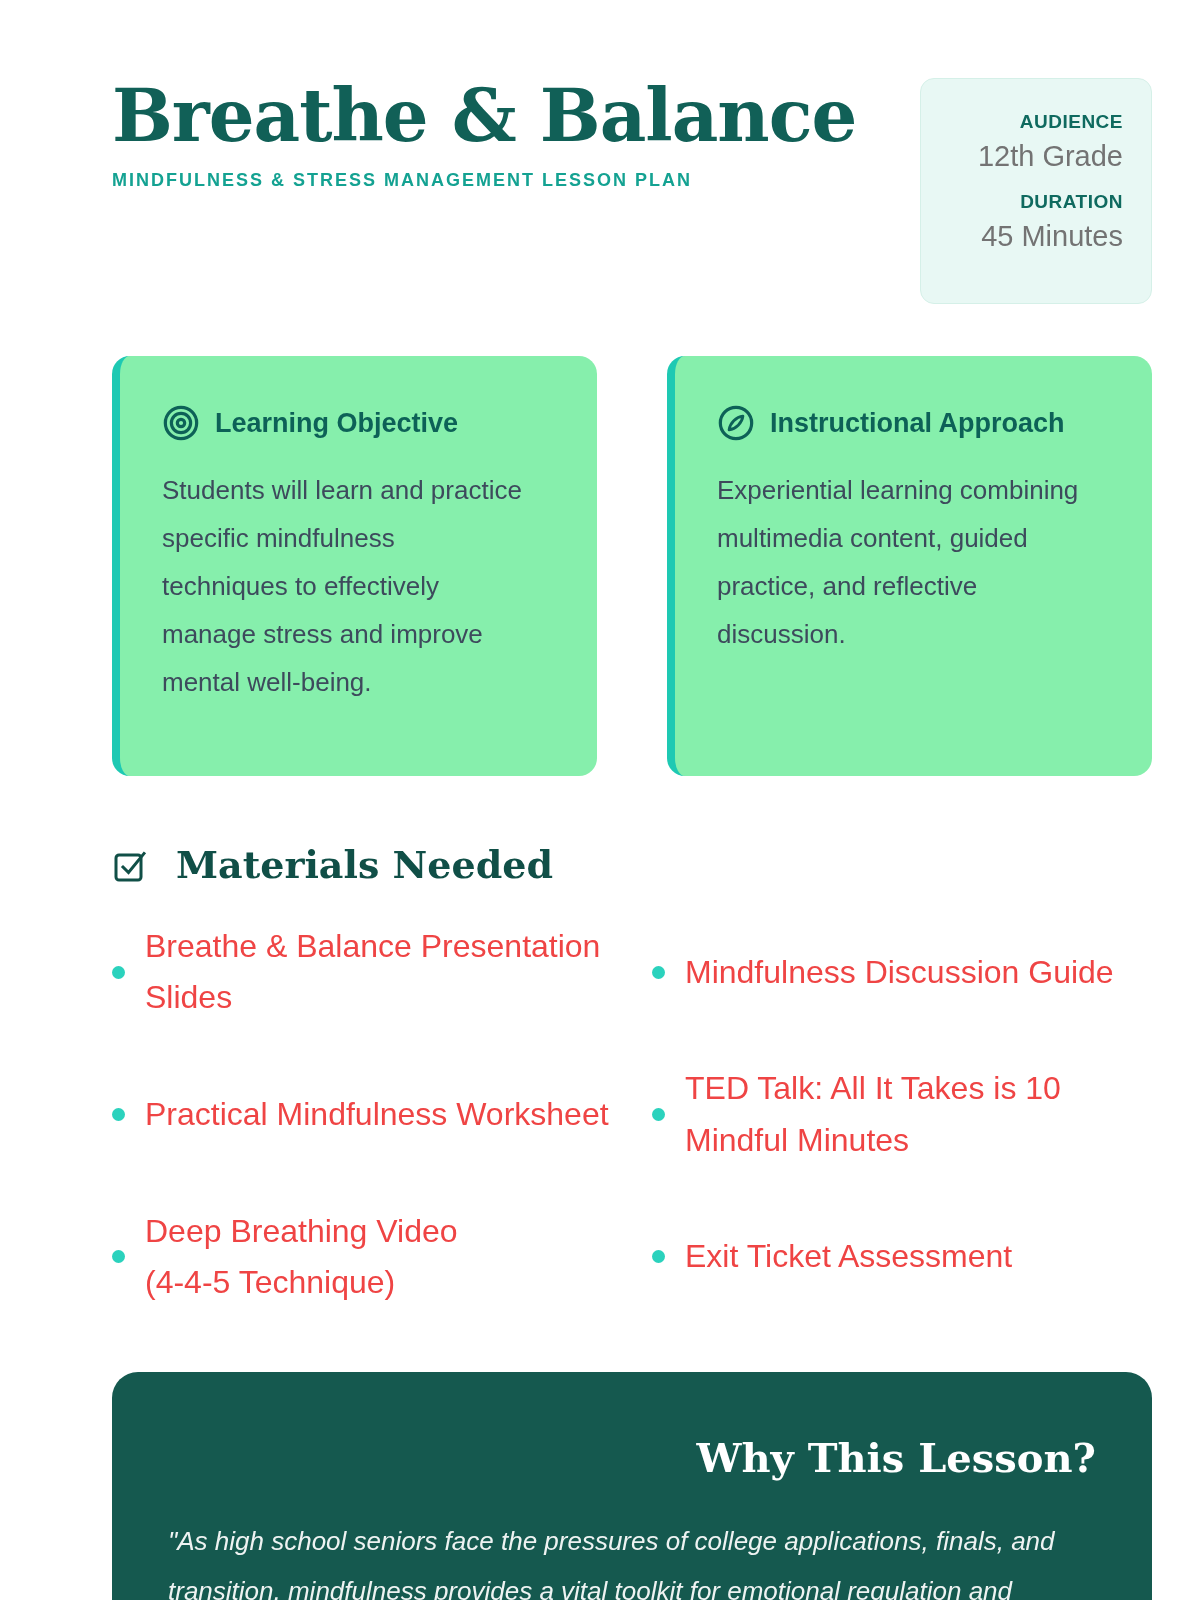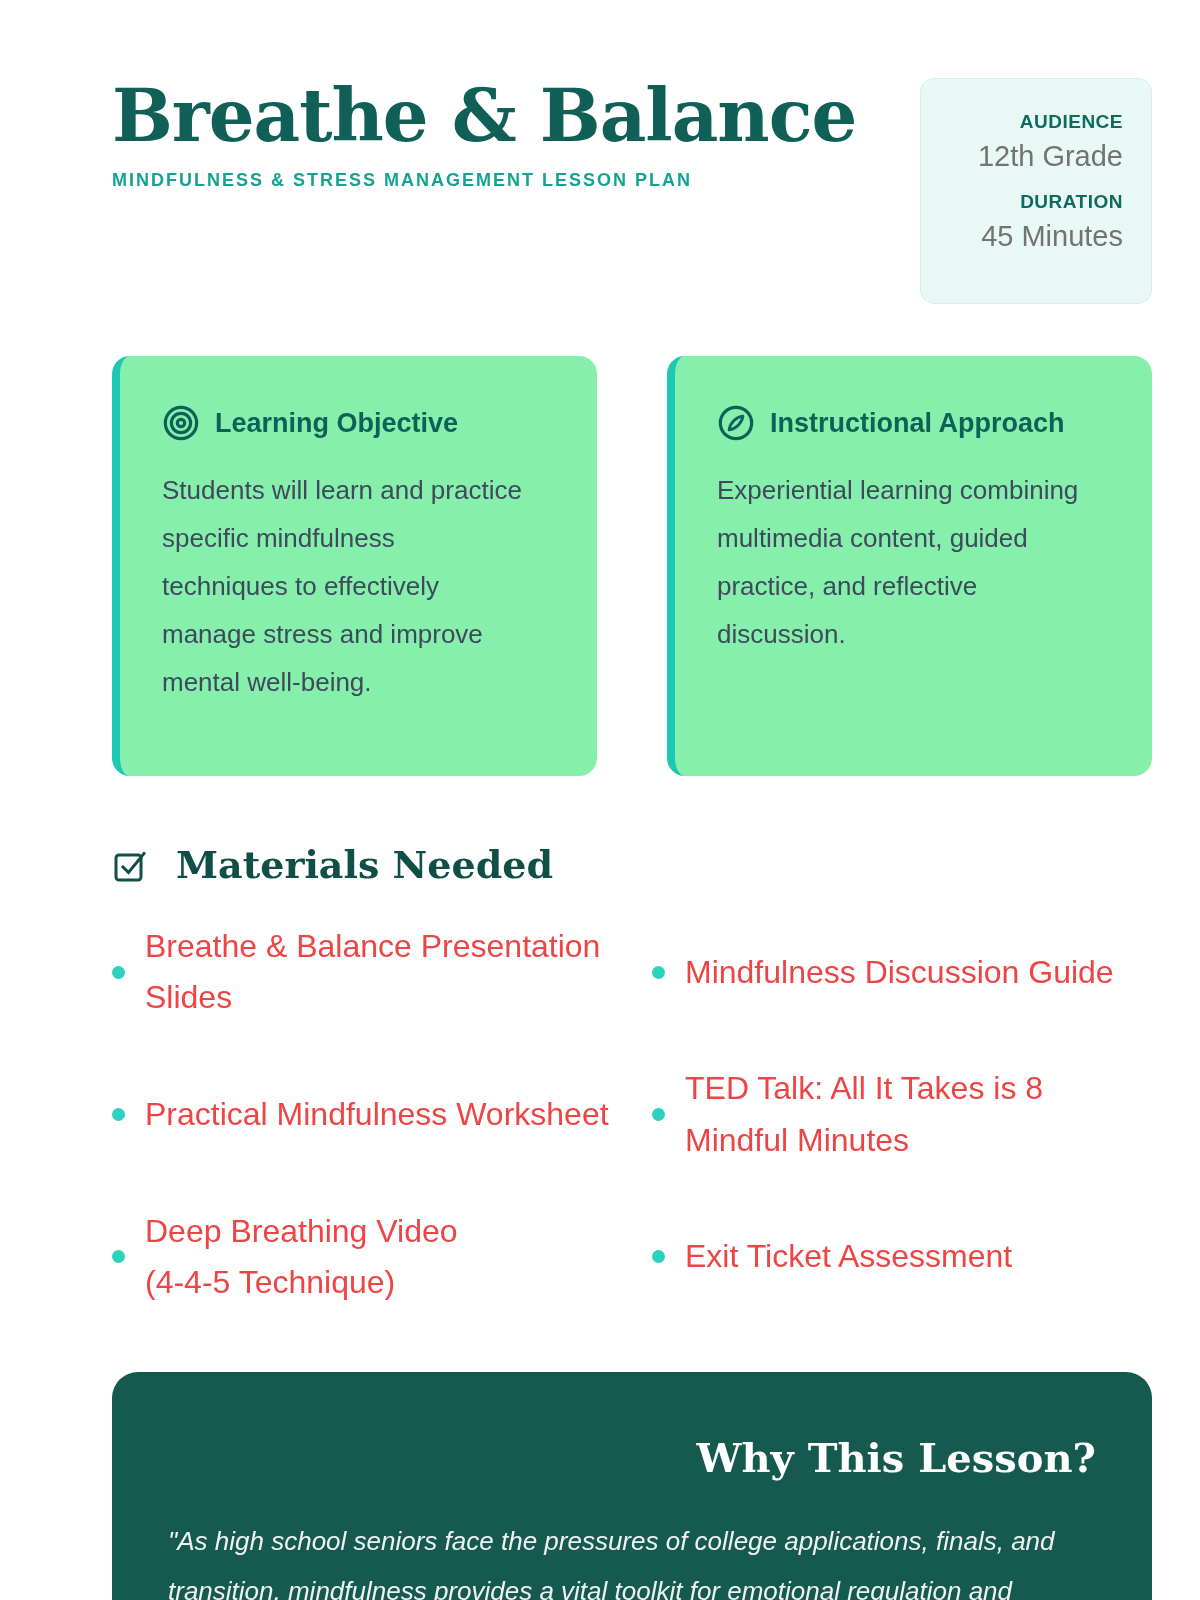--- a/index.html
+++ b/index.html
@@ -238,21 +238,21 @@
       <li>
         <span class="bullet-dot"></span>
         <span class="li-text">Mindfulness Discussion Guide</span>
       </li>
       <li>
         <span class="bullet-dot"></span>
         <span class="li-text">Practical Mindfulness Worksheet</span>
       </li>
       <li>
         <span class="bullet-dot"></span>
-        <span class="li-text">TED Talk: All It Takes is 8 Mindful Minutes</span>
+        <span class="li-text">TED Talk: All It Takes is 10 Mindful Minutes</span>
       </li>
       <li>
         <span class="bullet-dot"></span>
         <span class="li-text">Deep Breathing Video (4-4-5 Technique)</span>
       </li>
       <li>
         <span class="bullet-dot"></span>
         <span class="li-text">Exit Ticket Assessment</span>
       </li>
     </ul>

